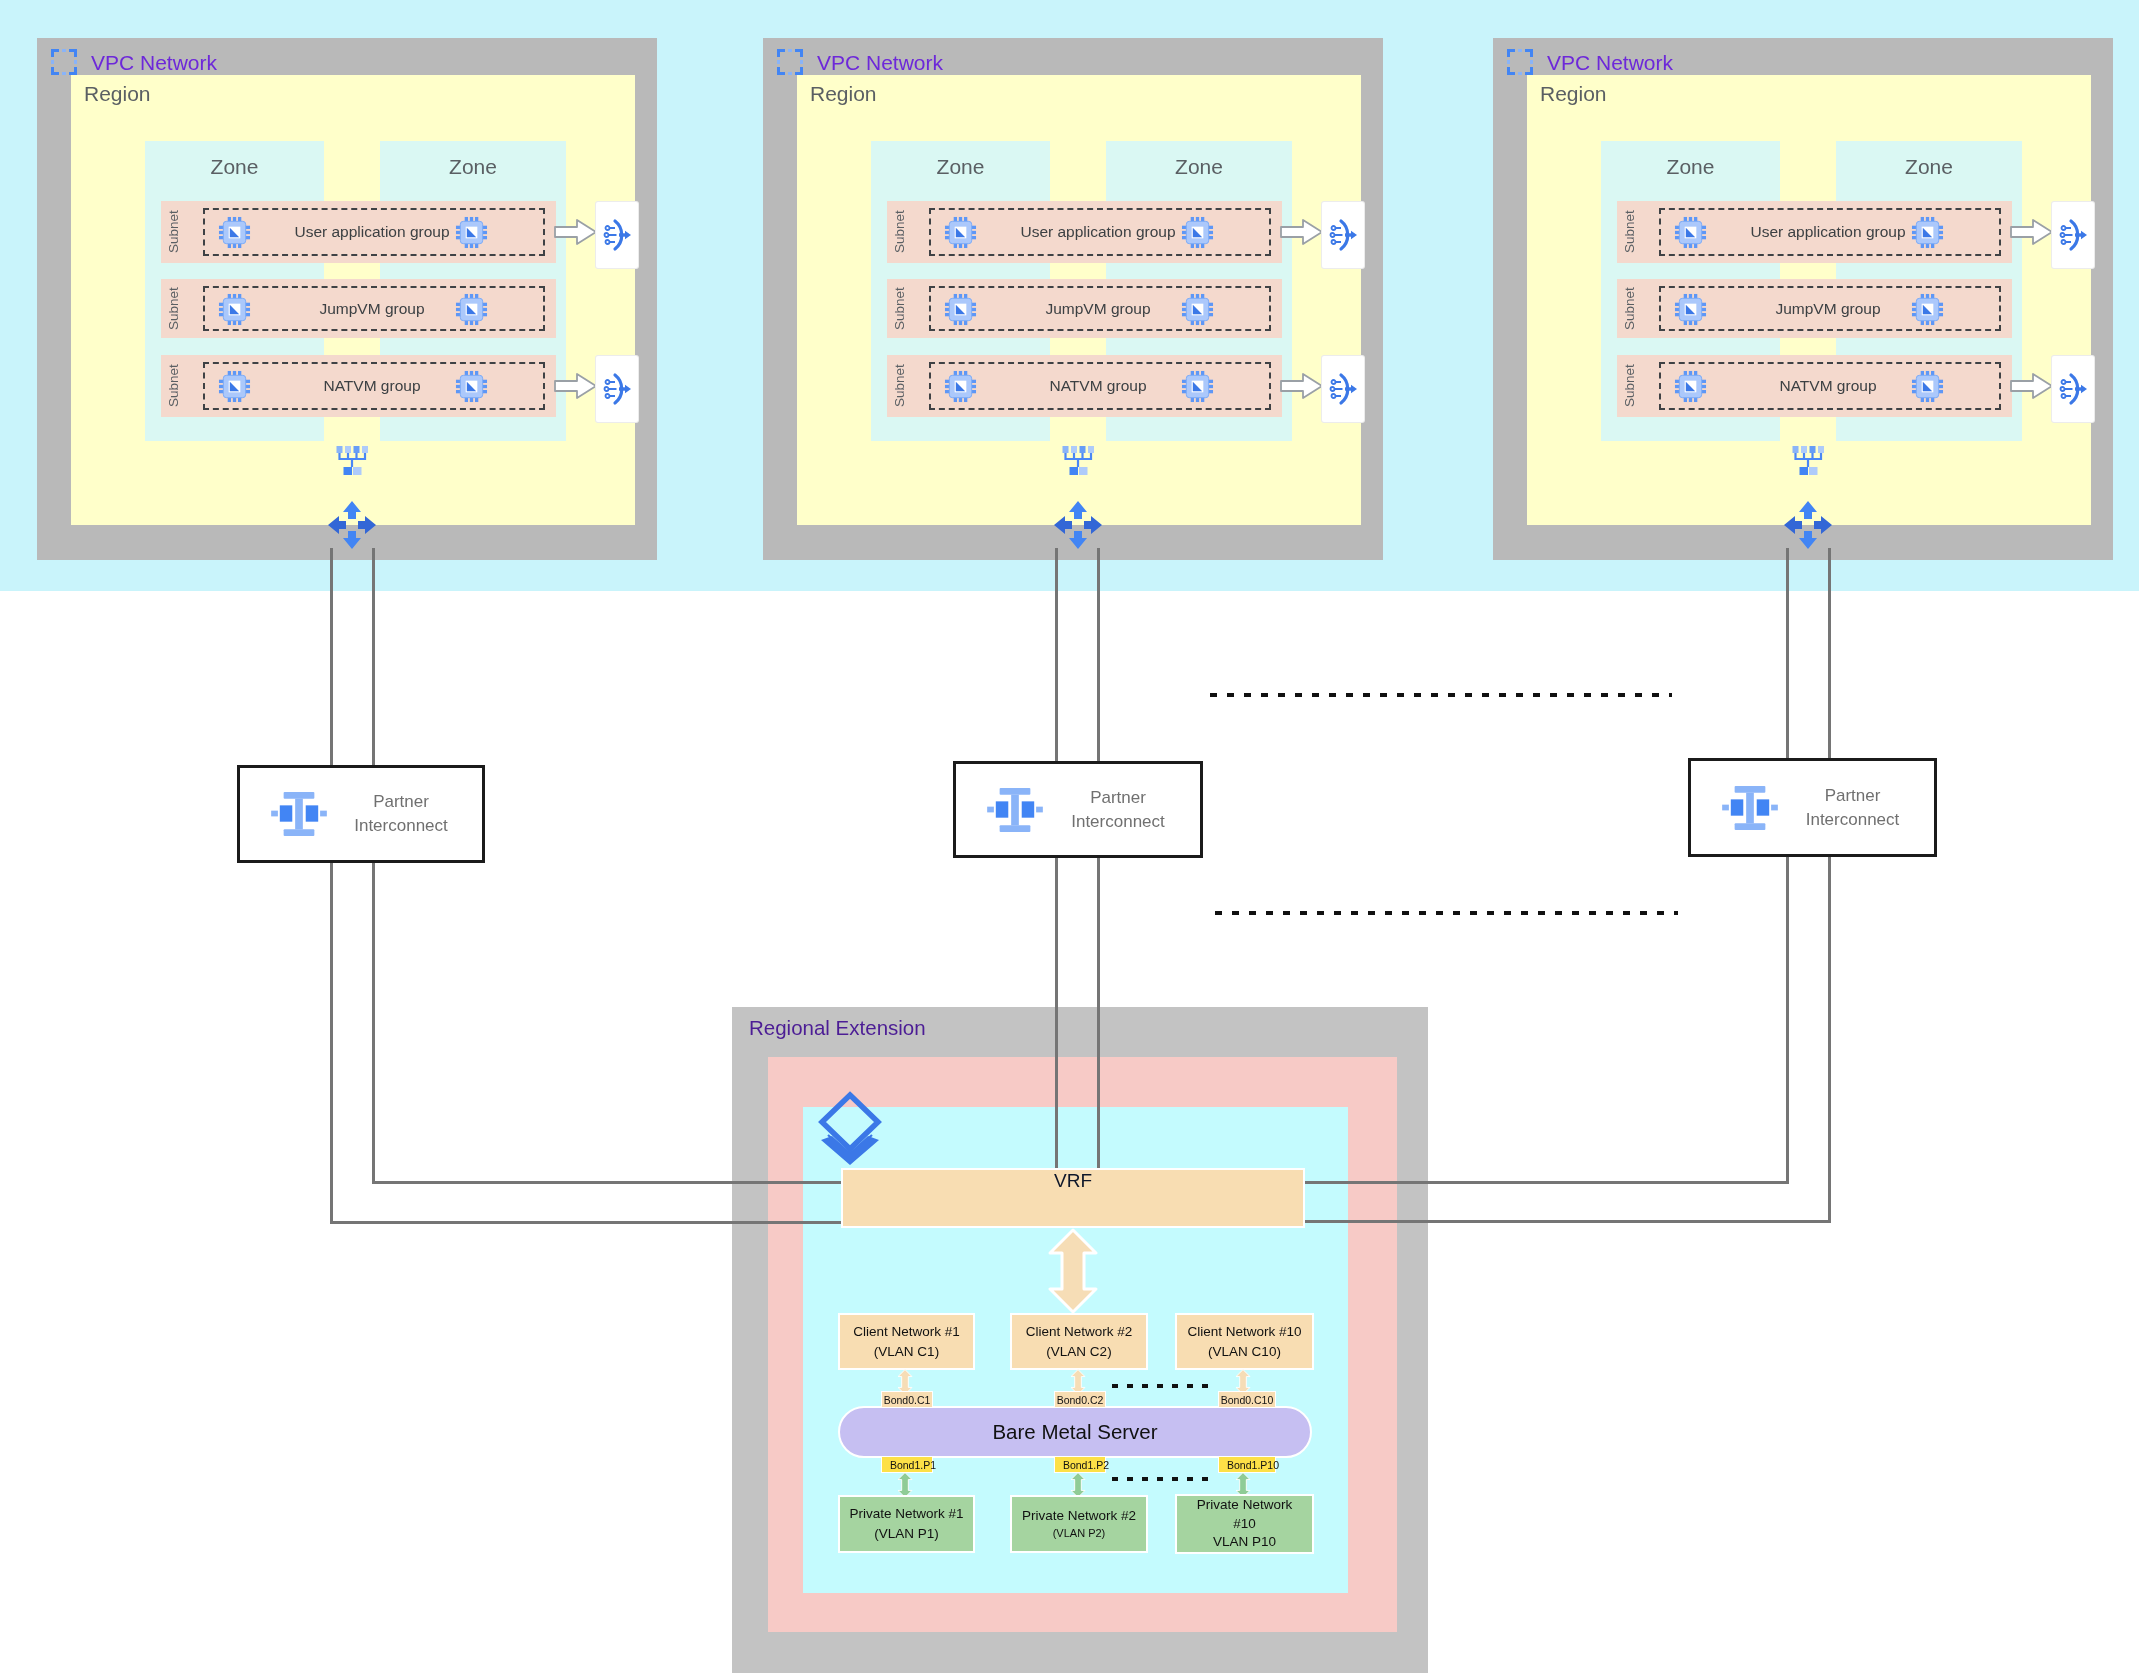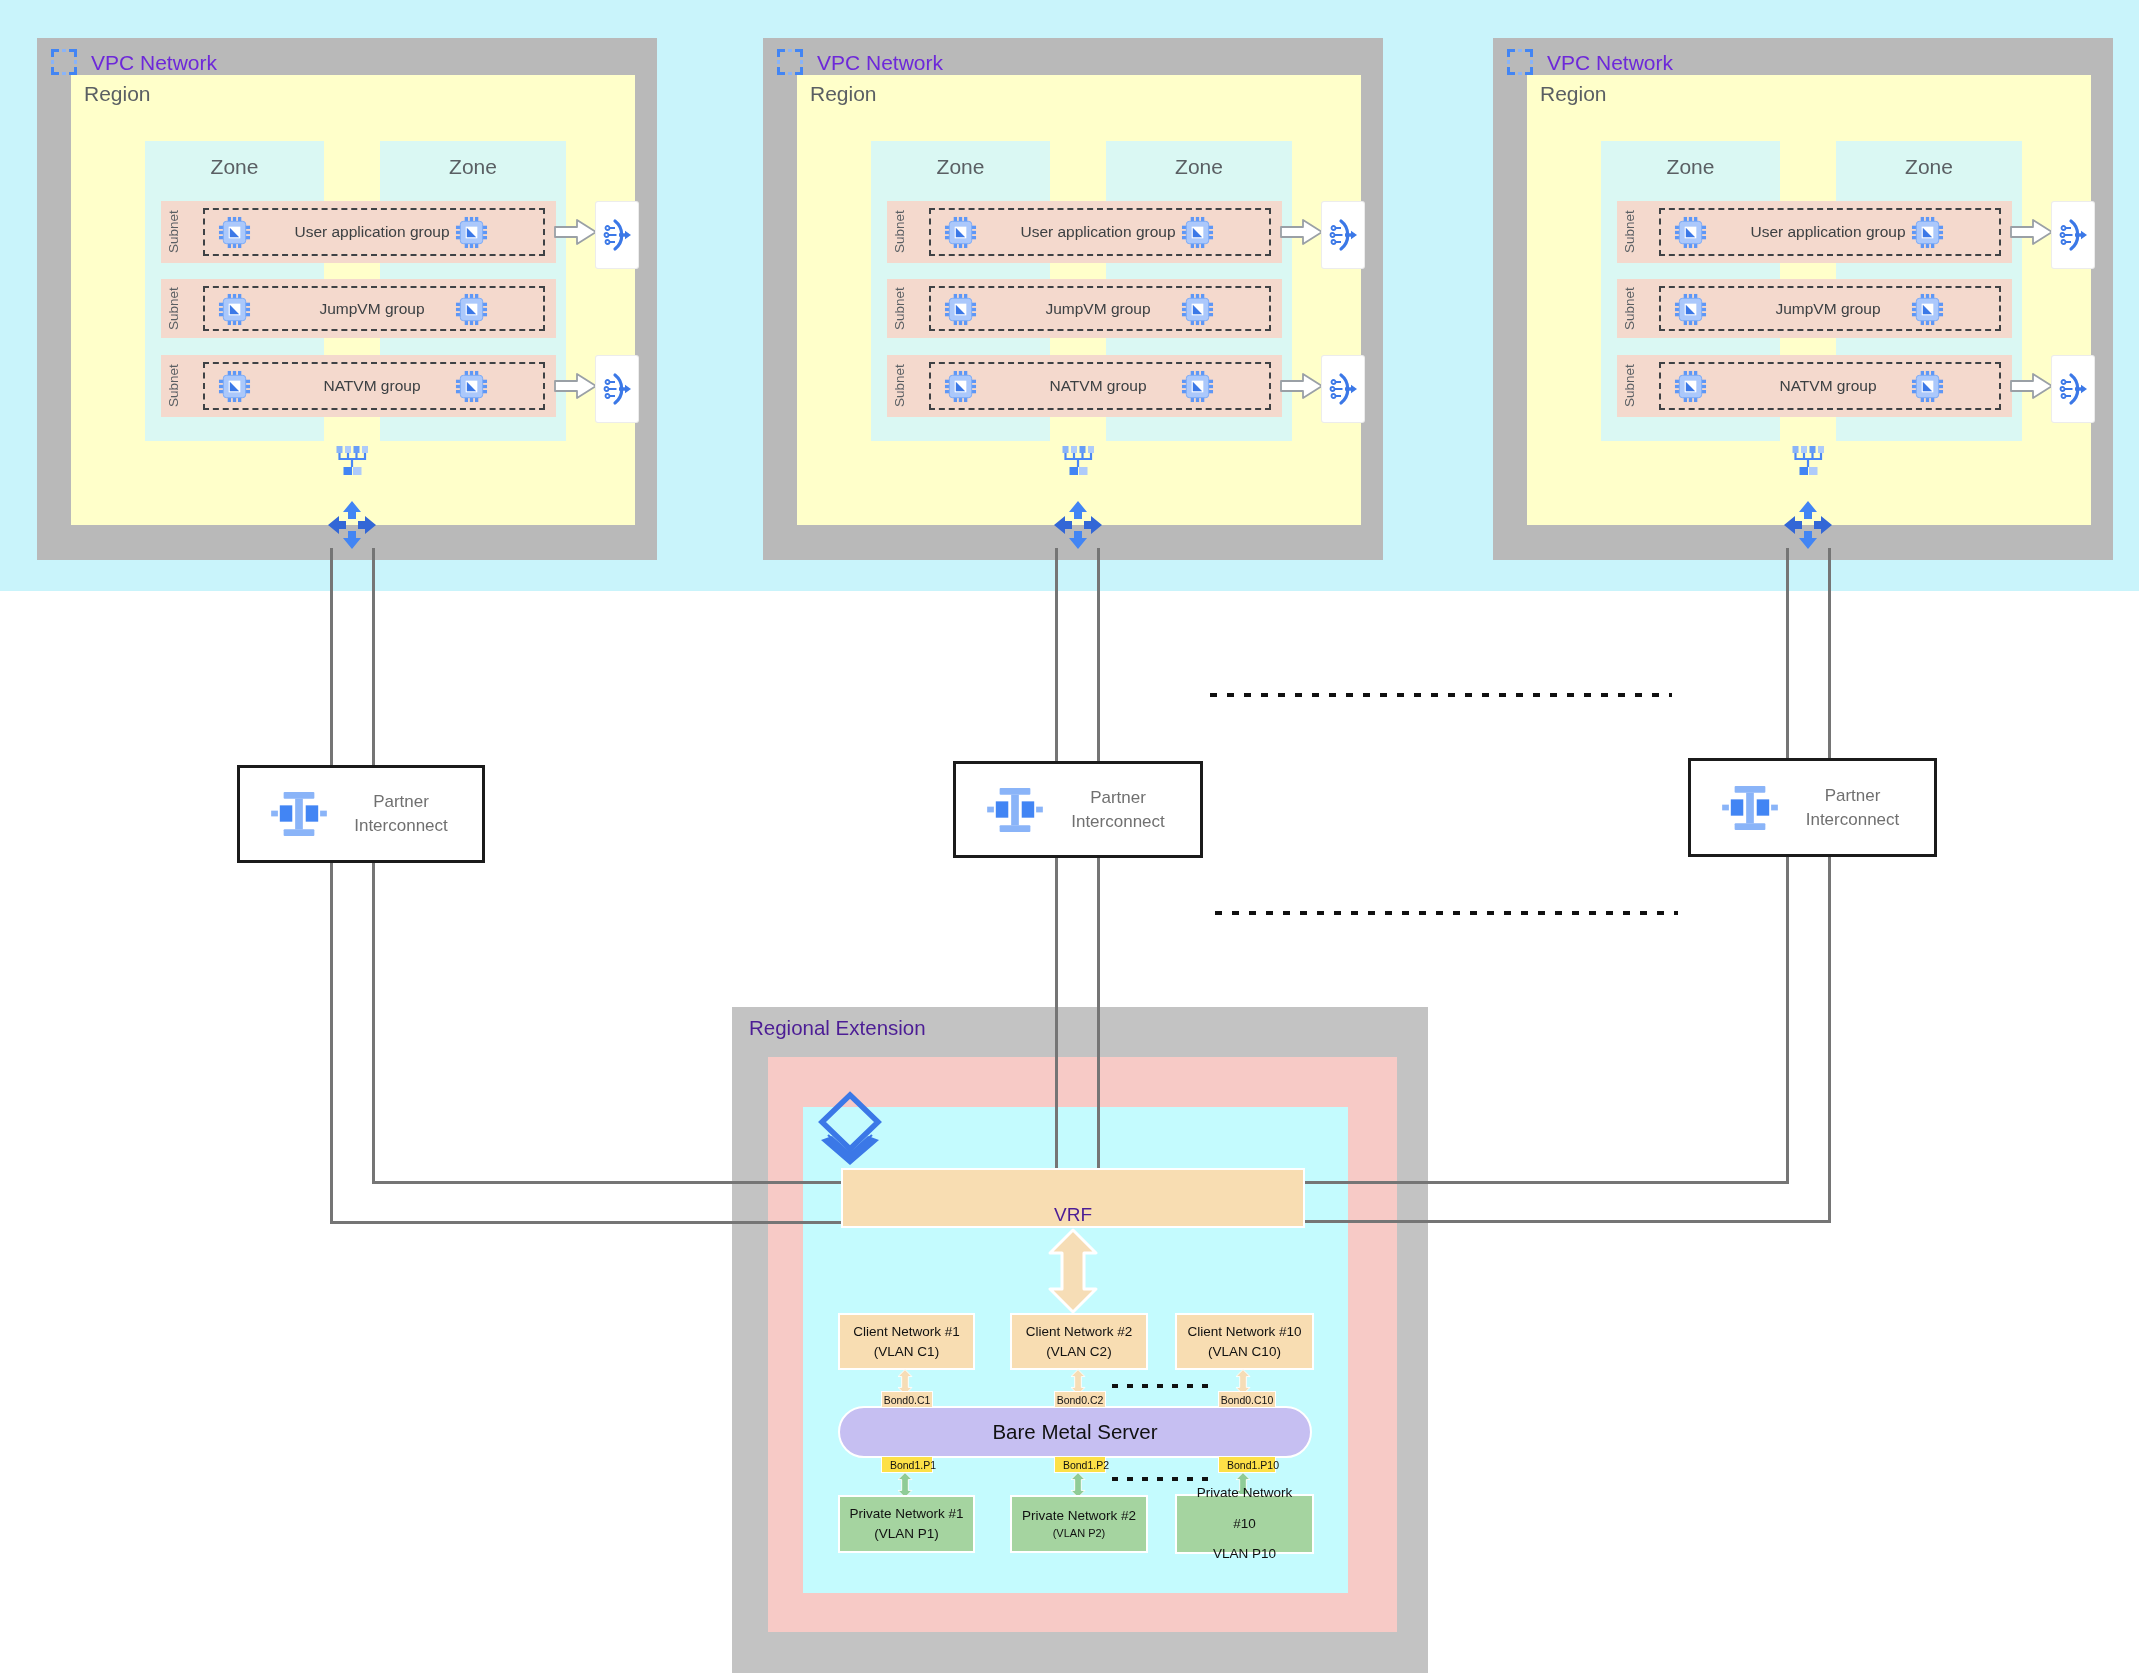--- a/index.html
+++ b/index.html
@@ -43,22 +43,22 @@
   
   .pi{background:#fff;border:3px solid #1b1b1b;box-sizing:border-box;display:flex;align-items:center;}
   .pi-icon{width:58px;height:48px;margin-left:30px;flex:0 0 auto;}
   .pi-label{flex:1;text-align:center;font-size:17px;color:#707070;line-height:1.4;padding-right:8px;}
   
   .re-gray{left:732px;top:1007px;width:696px;height:666px;background:#c3c3c3;}
   .re-label{left:17px;top:9px;font-size:20.5px;color:#4c1d95;}
   .re-pink{left:36px;top:50px;width:629px;height:575px;background:#f7cac6;}
   .re-cyan{left:35px;top:50px;width:545px;height:486px;background:#c4fbfe;}
   .vrf{left:841px;top:1168px;width:464px;height:60px;background:#f8ddb2;border:2px solid #fff;
-       box-sizing:border-box;display:flex;align-items:flex-end;justify-content:center;
-       font-size:19px;color:#4c1d95;}
+       box-sizing:border-box;display:flex;align-items:flex-start;justify-content:center;
+       font-size:19px;color:#0f172a;}
   .netbox{box-sizing:border-box;border:2px solid #fff;display:flex;flex-direction:column;
           align-items:center;justify-content:center;text-align:center;font-size:13.5px;
           line-height:1.4;color:#111;}
   .cnet{top:1313px;height:57px;background:#f8ddb2;align-items:center;}
   .pnet{top:1495px;height:58px;background:#a5d4a0;}
   .n1{left:838px;width:137px}.n2{left:1010px;width:138px}.n3{left:1175px;width:139px}
   .bond{height:17px;box-sizing:border-box;border:1.5px solid #fff;display:flex;align-items:center;
         justify-content:center;font-size:10.5px;color:#111;z-index:5;}
   .bond-t{background:#f8ddb2;top:1391px;}
   .bond-b{background:#fde047;top:1456px;padding-left:12px;}
@@ -506,19 +506,19 @@
   <div class="abs netbox pnet n1">
     <span class="t" style="font-size:13.5px;line-height:1.45;">Private Network #1</span>
     <span class="t" style="font-size:13.5px;line-height:1.45;">(VLAN P1)</span>
     <span class="t" style="font-size:13.5px;line-height:1.45;"></span>
   </div>
   <div class="abs netbox pnet n2">
     <span class="t" style="font-size:13.5px;line-height:1.45;">Private Network #2</span>
     <span class="t" style="font-size:11px;line-height:1.45;">(VLAN P2)</span>
     <span class="t" style="font-size:13.5px;line-height:1.45;"></span>
   </div>
-  <div class="abs netbox pnet n3" style="top:1494px;height:60px;gap:12px;">
+  <div class="abs netbox pnet n3" style="top:1494px;height:60px;">
     <span class="t" style="font-size:13.5px;line-height:1.4;">Private Network</span>
     <span class="t" style="font-size:13.5px;line-height:1.4;">#10</span>
     <span class="t" style="font-size:13.5px;line-height:1.4;">VLAN P10</span>
   </div>
 
 </div>
 
 </body></html>

